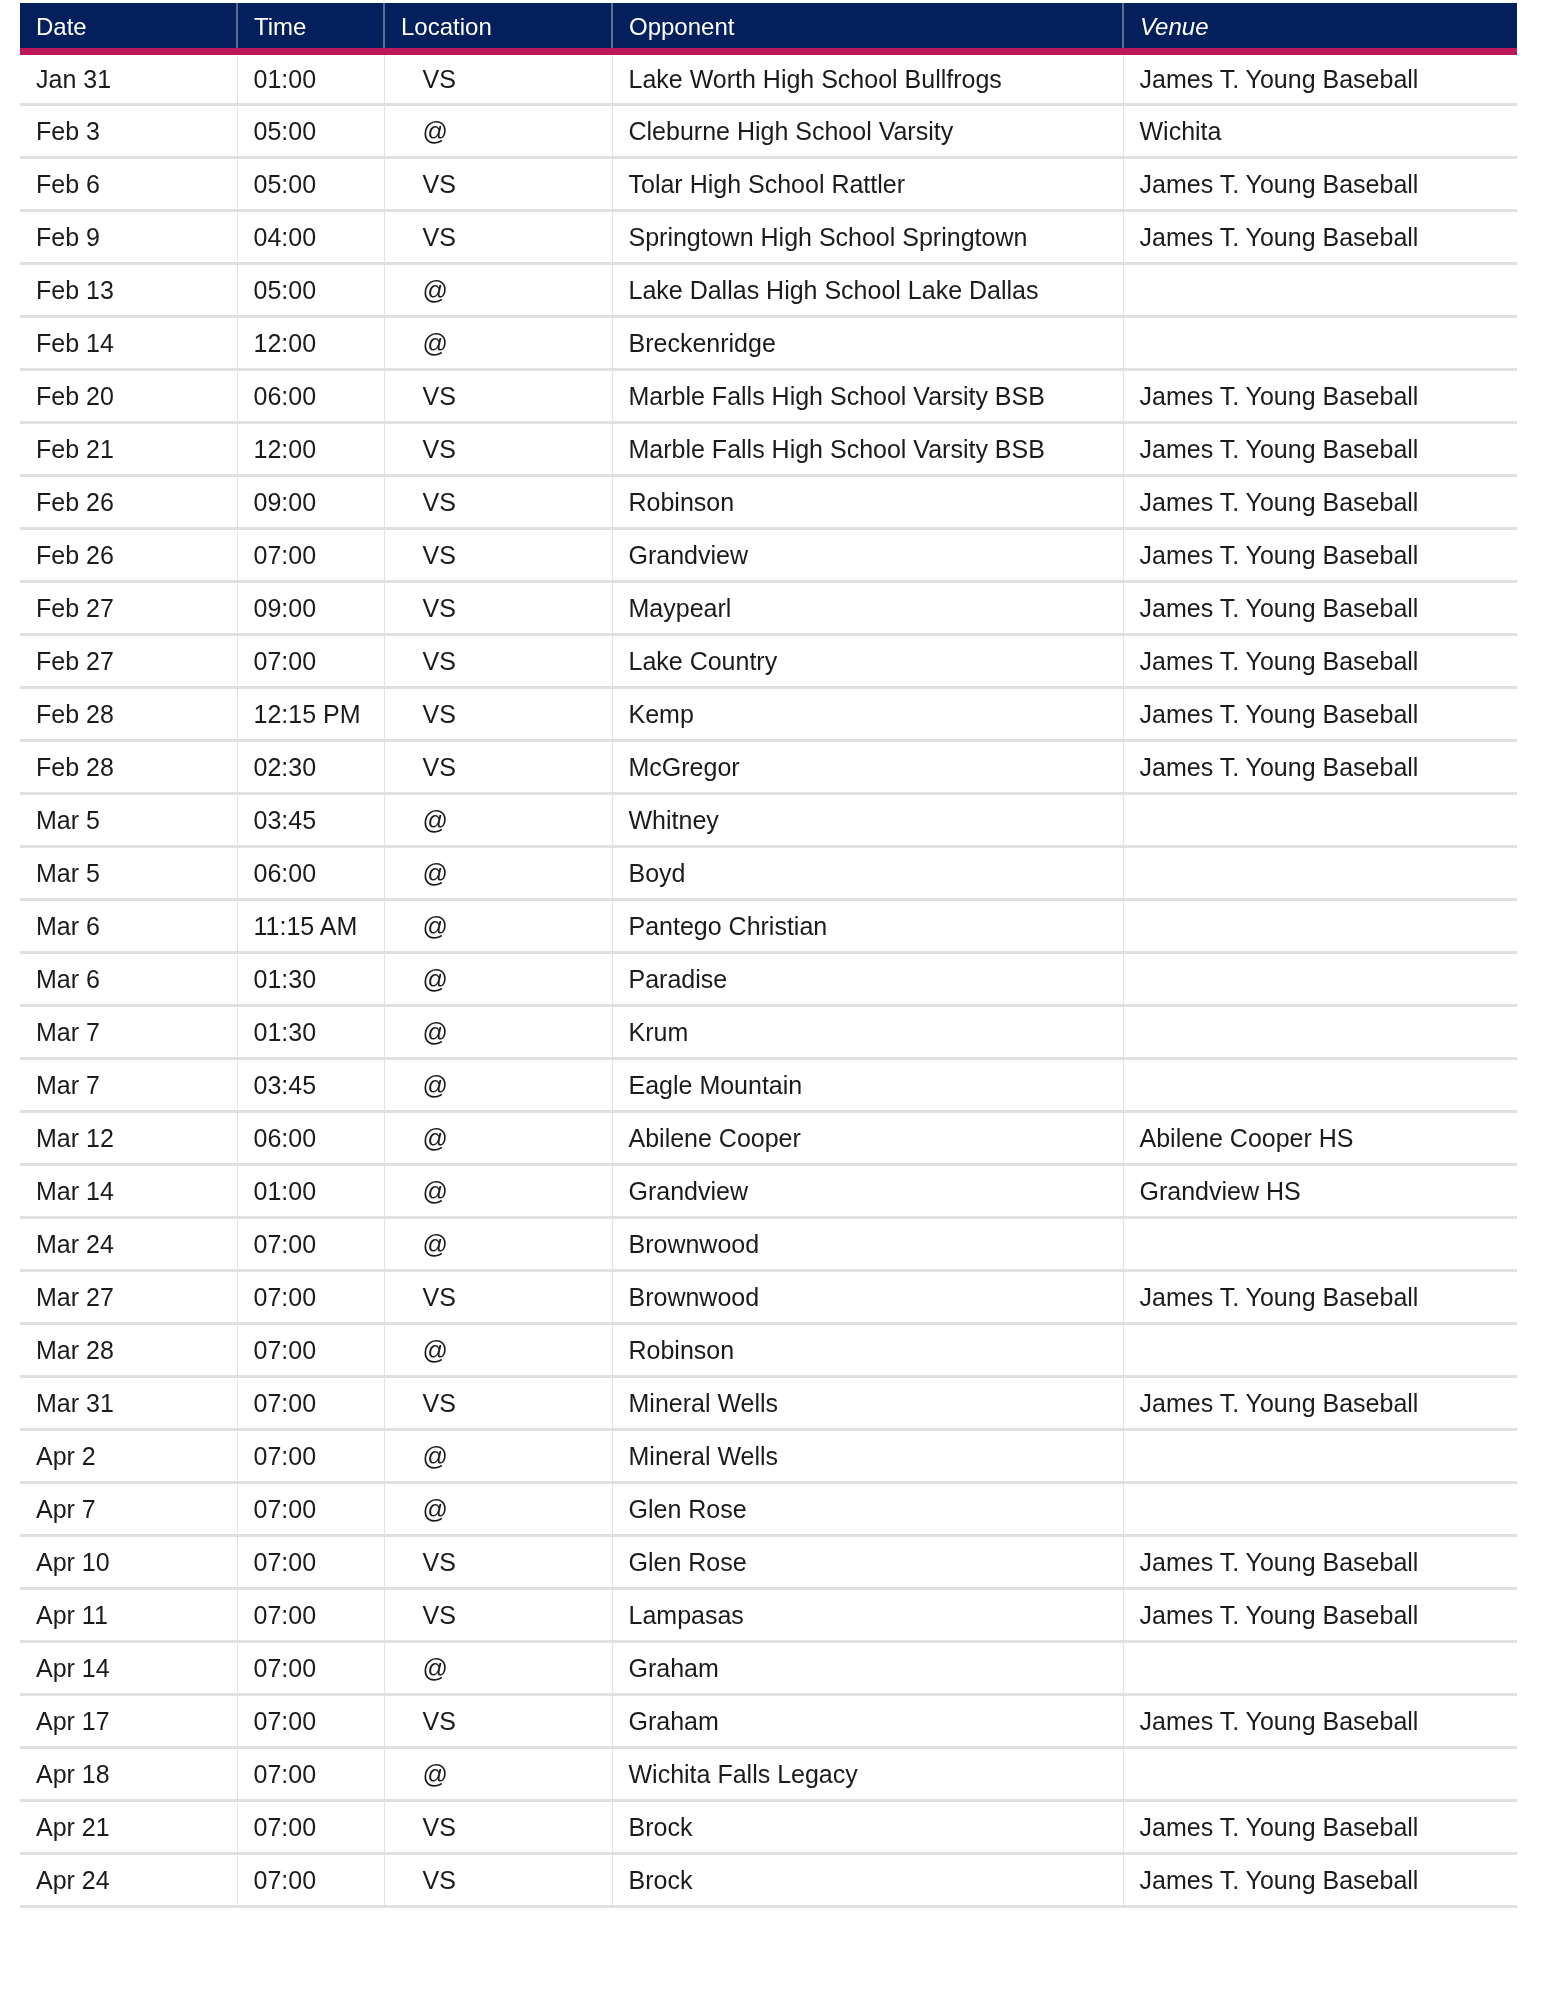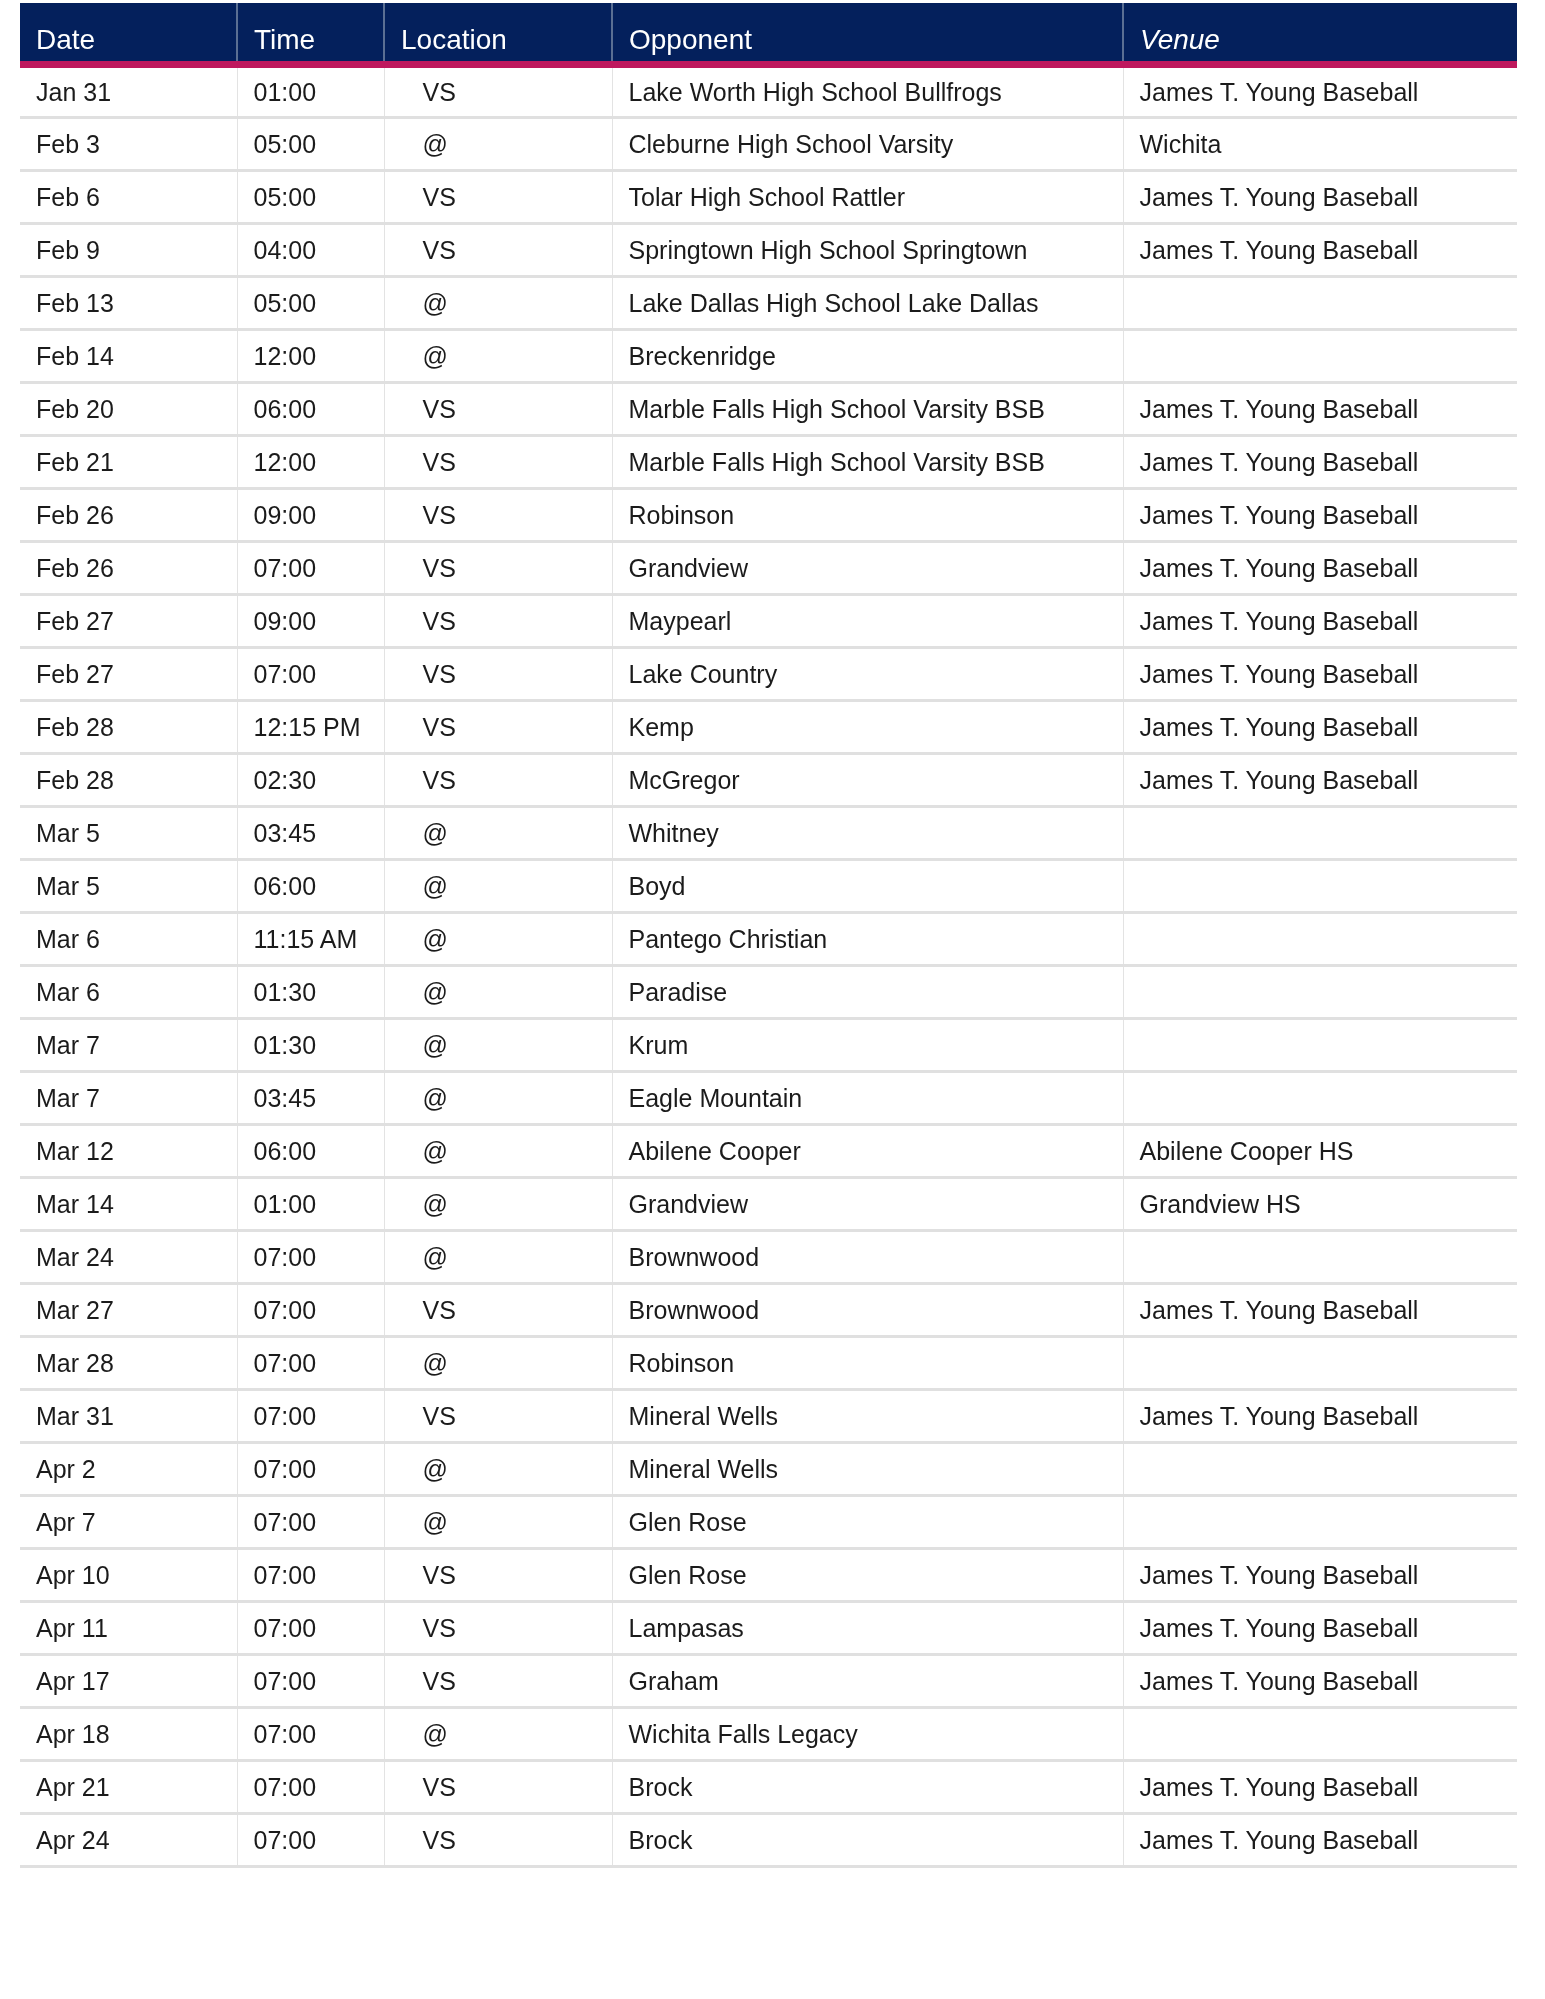--- a/index.html
+++ b/index.html
@@ -31,24 +31,24 @@
 
   table.schedule col.c-date     { width: 217px; }
   table.schedule col.c-time     { width: 147px; }
   table.schedule col.c-location { width: 228px; }
   table.schedule col.c-opponent { width: 511px; }
   table.schedule col.c-venue    { width: 394px; }
 
   thead th {
     background: #04205c;
     color: #ffffff;
-    font-size: 28px;
+    font-size: 24px;
     font-weight: 400;
     text-align: left;
-    padding: 16px 0 0 16px;
+    padding: 3px 0 0 16px;
     height: 42px;
     line-height: 42px;
     vertical-align: middle;
     border-right: 2px solid #5b6f93;
     box-sizing: border-box;
     white-space: nowrap;
     overflow: hidden;
   }
   thead th:last-child { border-right: none; font-style: italic; }
 
@@ -301,20 +301,27 @@
           <td class="cell-venue">James T. Young Baseball</td>
         </tr>
         <tr>
           <td class="cell-date">Apr 11</td>
           <td class="cell-time">07:00</td>
           <td class="cell-location">VS</td>
           <td class="cell-opponent">Lampasas</td>
           <td class="cell-venue">James T. Young Baseball</td>
         </tr>
         <tr>
+          <td class="cell-date">Apr 14</td>
+          <td class="cell-time">07:00</td>
+          <td class="cell-location">@</td>
+          <td class="cell-opponent">Graham</td>
+          <td class="cell-venue"></td>
+        </tr>
+        <tr>
           <td class="cell-date">Apr 17</td>
           <td class="cell-time">07:00</td>
           <td class="cell-location">VS</td>
           <td class="cell-opponent">Graham</td>
           <td class="cell-venue">James T. Young Baseball</td>
         </tr>
         <tr>
           <td class="cell-date">Apr 18</td>
           <td class="cell-time">07:00</td>
           <td class="cell-location">@</td>

